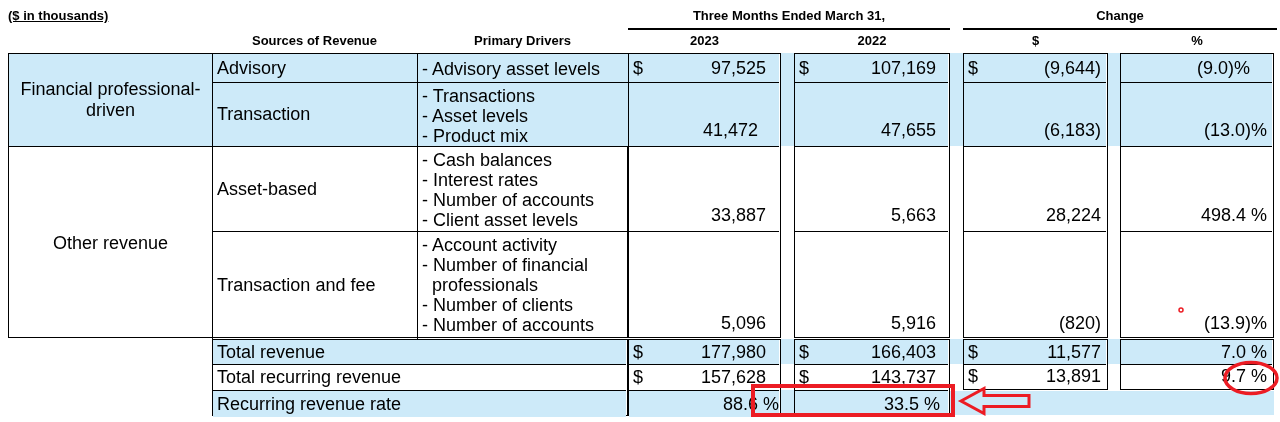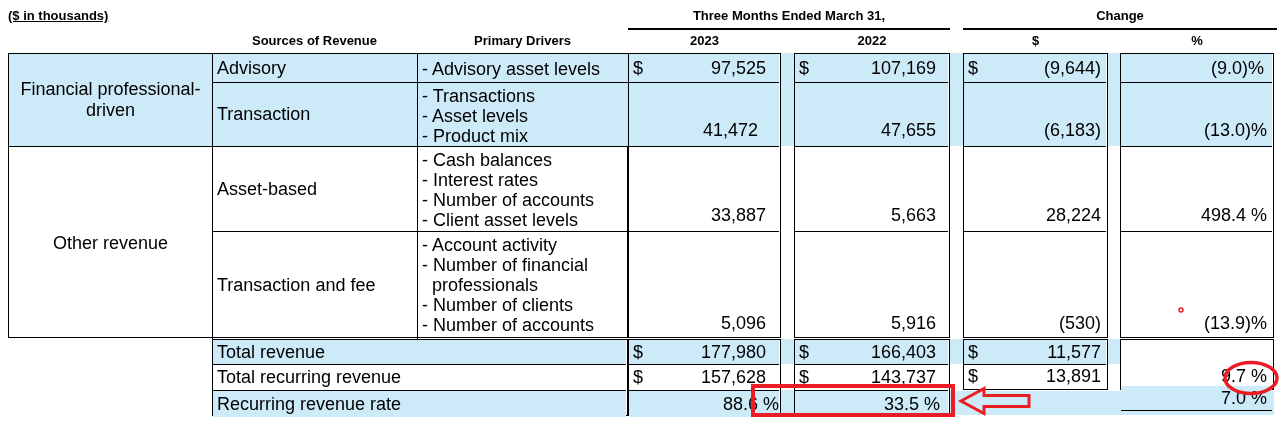--- a/index.html
+++ b/index.html
@@ -118,26 +118,26 @@
       <span class="usd">$</span>
       <span>(9,644)</span>
     </div>
     <div class="cell num blue sep" style="left:0;top:29px;width:142px;height:64px;padding-right:5px;">
       <span>(6,183)</span>
       </div>
     <div class="cell num sep" style="left:0;top:93px;width:142px;height:85px;padding-right:5px;">
       <span>28,224</span>
       </div>
     <div class="cell num" style="left:0;top:178px;width:142px;height:107px;padding-right:5px;">
-      <span>(530)</span>
+      <span>(820)</span>
       </div>
   </div>
 
   <div class="abs box" style="left:1120px;top:53px;width:154px;height:285px;">
-    <div class="cell num1 blue sep" style="left:0;top:0;width:151px;height:29px;padding-right:8px;">
+    <div class="cell num1 blue sep" style="left:0;top:0;width:151px;height:29px;padding-right:22px;">
       <span>(9.0)%</span>
       </div>
     <div class="cell num blue sep" style="left:0;top:29px;width:151px;height:64px;padding-right:5px;">
       <span>(13.0)%</span>
       </div>
     <div class="cell num sep" style="left:0;top:93px;width:151px;height:85px;padding-right:5px;">
       <span>498.4 %</span>
       </div>
     <div class="cell num" style="left:0;top:178px;width:151px;height:107px;padding-right:5px;">
       <span>(13.9)%</span>
@@ -183,21 +183,21 @@
       <span class="usd">$</span>
       <span>11,577</span>
       </div>
     <div class="cell num1" style="left:0;top:25px;width:142px;height:23px;padding-right:5px;">
       <span class="usd">$</span>
       <span>13,891</span>
       </div>
   </div>
 
   <div class="abs box" style="left:1120px;top:339px;width:154px;height:51px;">
-    <div class="cell num1 blue sep" style="left:0;top:0;width:151px;height:25px;padding-right:5px;margin-top:46px;">
+    <div class="cell num1 blue sep" style="left:0;top:0;width:151px;height:25px;padding-right:5px;">
       <span>7.0 %</span>
       </div>
     <div class="cell num1" style="left:0;top:25px;width:151px;height:23px;padding-right:5px;">
       <span>9.7 %</span>
       </div>
   </div>
 
   <svg width="1280" height="422" viewBox="0 0 1280 422">
     <rect x="753" y="386" width="200" height="29" fill="none" style="stroke:var(--red,#ec1c24)" stroke-width="4"></rect>
     <polygon points="961,401 984,388.5 984,395.5 1029,395.5 1029,406.5 984,406.5 984,413.5" fill="none" style="stroke:var(--red,#ec1c24)" stroke-width="3" stroke-linejoin="miter"></polygon>

